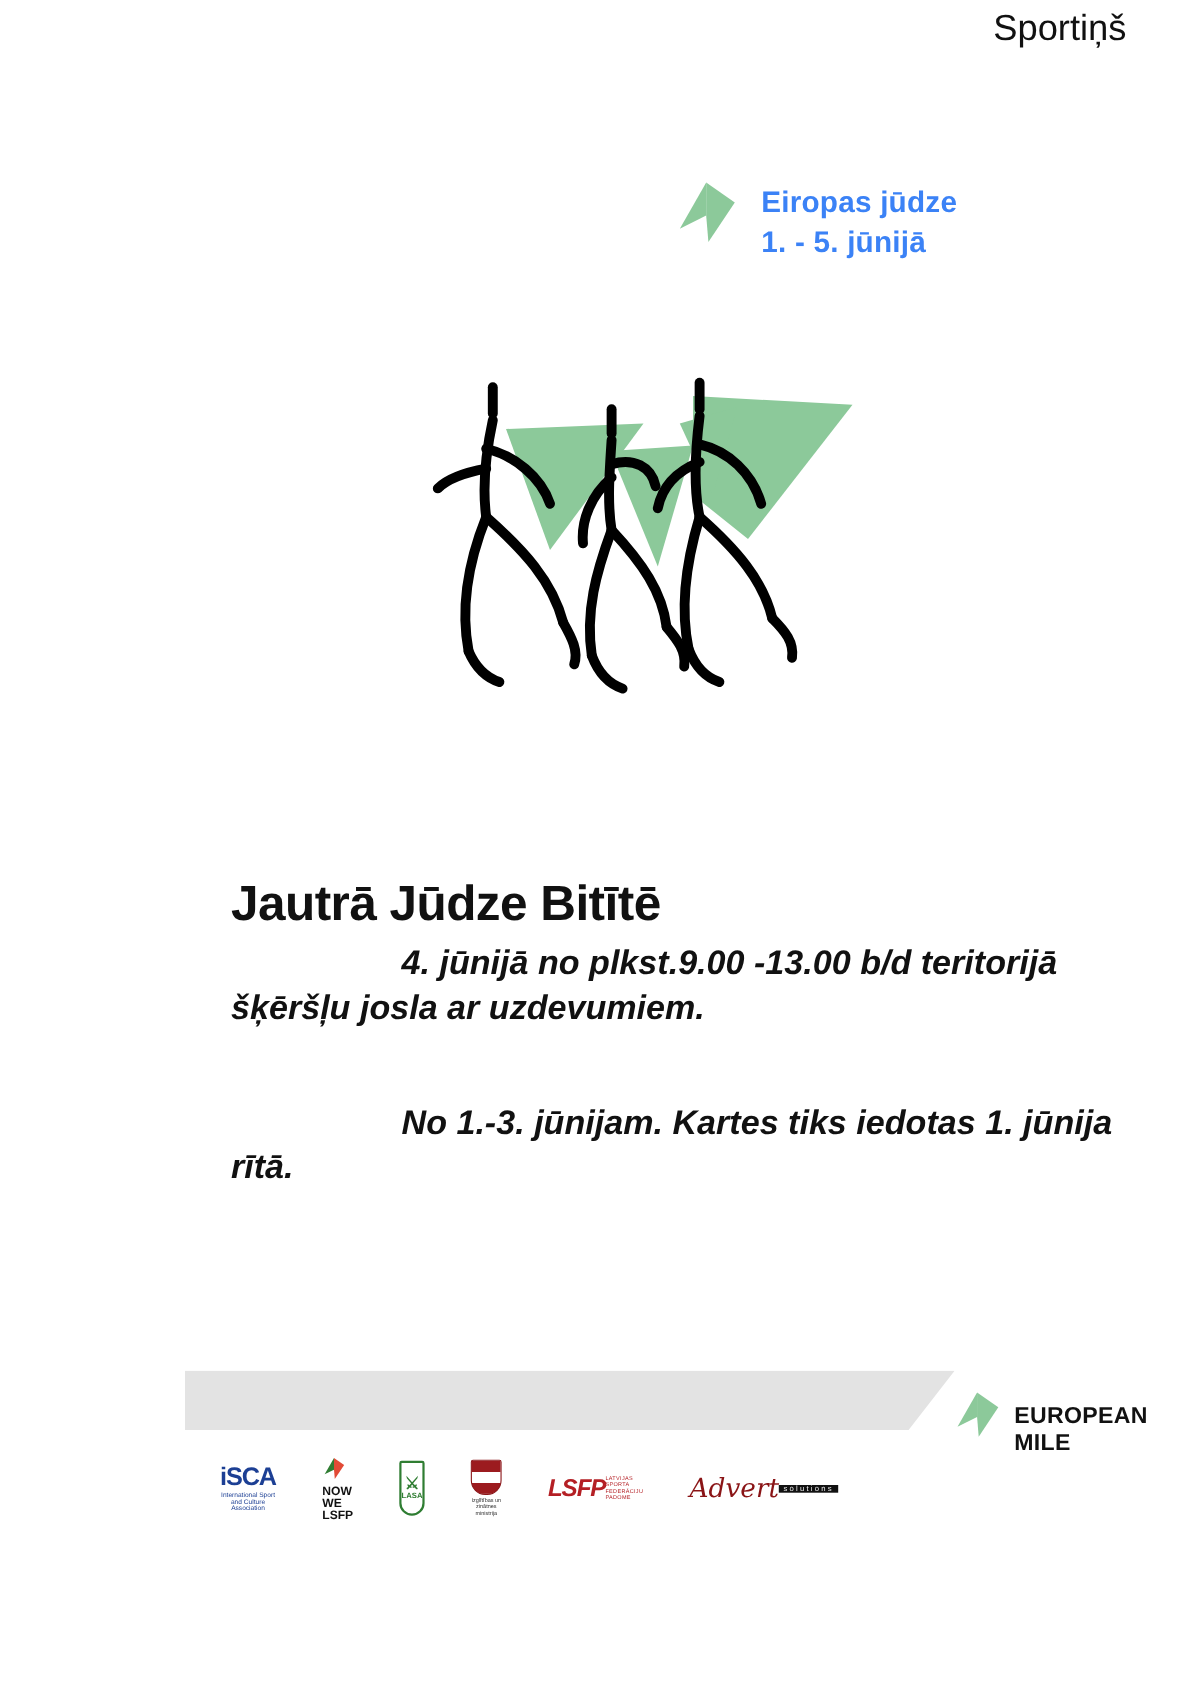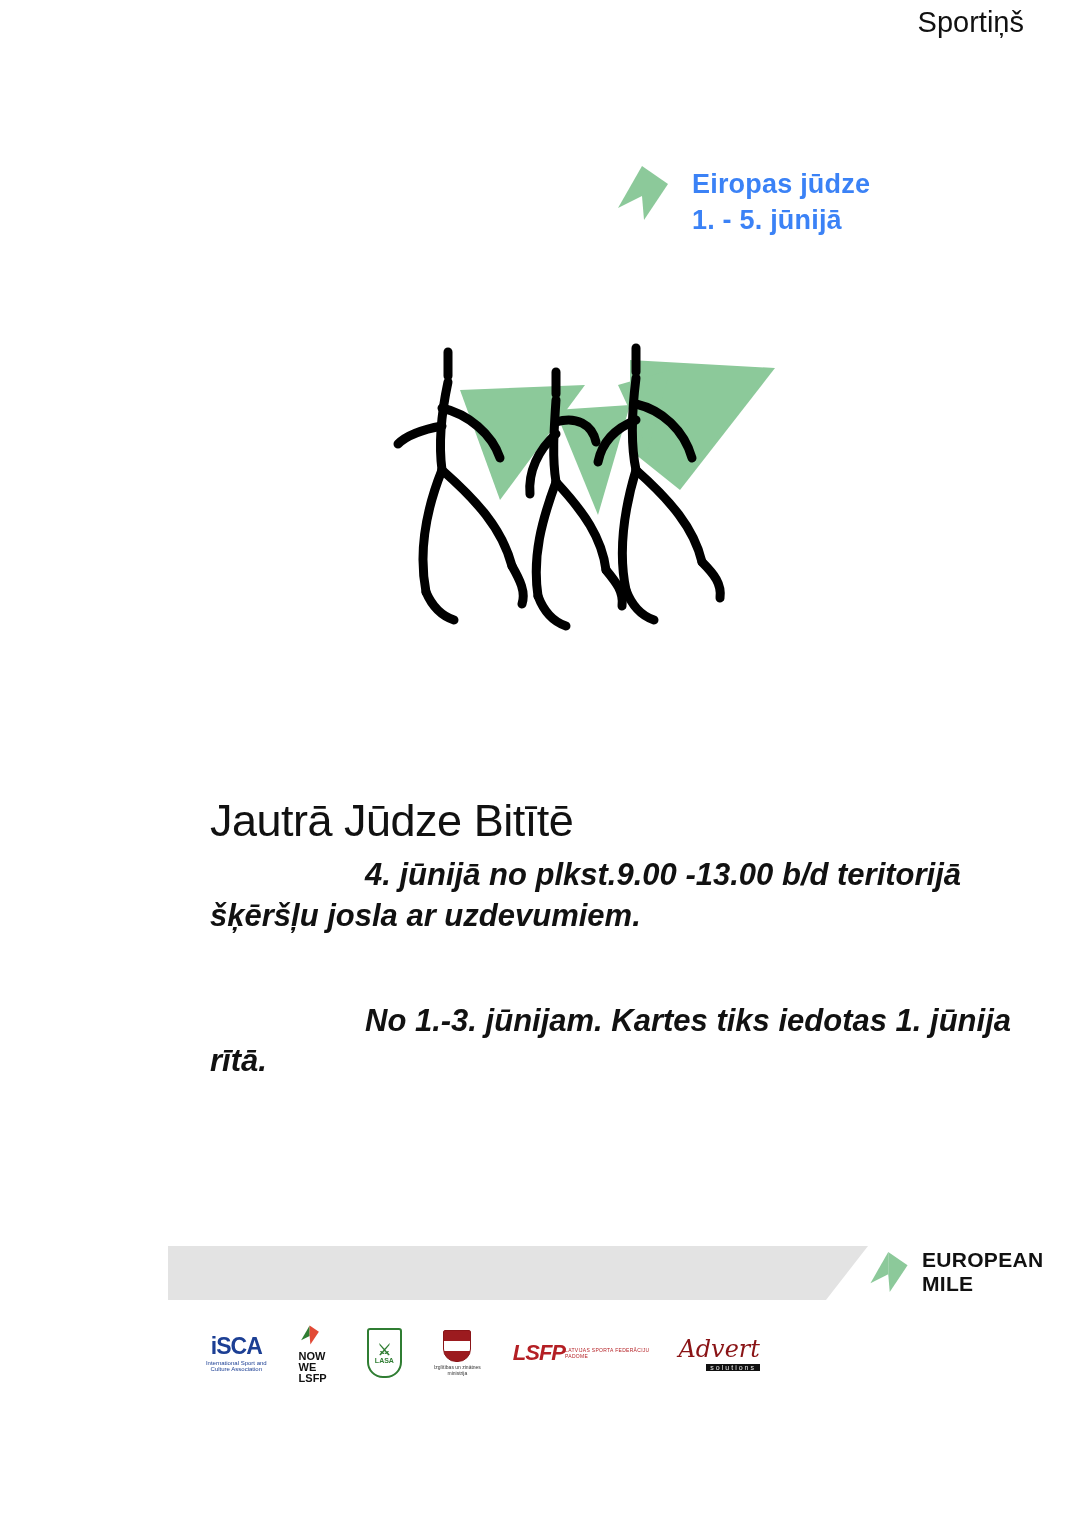--- a/index.html
+++ b/index.html
@@ -51,21 +51,21 @@
 
   
   .content {
     position: absolute;
     left: 210px;
     top: 795px;
     width: 820px;
   }
   .headline {
     font-size: 45px;
-    font-weight: normal;
+    font-weight: bold;
     letter-spacing: -0.5px;
     margin: 0 0 8px 0;
     line-height: 1.15;
     color: #111;
   }
   .para {
     font-size: 31px;
     font-style: italic;
     font-weight: bold;
     line-height: 1.32;
@@ -84,21 +84,21 @@
     top: 1246px;
     width: 700px;
     height: 54px;
     background: #e3e3e3;
     clip-path: polygon(0 0, 100% 0, 94% 100%, 0 100%);
   }
   .footer-bar-label {
     position: absolute;
     right: 62px;
     top: 6px;
-    font-size: 29px;
+    font-size: 33px;
     color: #111;
     font-family: "Liberation Sans", sans-serif;
   }
   .footer-mile {
     position: absolute;
     left: 866px;
     top: 1248px;
     display: flex;
     align-items: center;
     gap: 10px;
@@ -106,32 +106,33 @@
   .footer-mile .mile-mark-sm {
     width: 46px;
     height: 48px;
     position: relative;
   }
   .footer-mile-text {
     font-size: 21px;
     font-weight: bold;
     letter-spacing: 0.3px;
     color: #111;
+    margin-top: 28px;
   }
 
   
   .sponsors {
     position: absolute;
     left: 200px;
     top: 1322px;
     width: 560px;
     height: 62px;
     display: flex;
     align-items: center;
-    gap: 26px;
+    gap: 42px;
   }
   .sponsor {
     display: flex;
     flex-direction: column;
     align-items: center;
     justify-content: center;
     line-height: 1.05;
   }
   .sp-isca-main {
     font-size: 23px;
@@ -211,22 +212,22 @@
     color: #b41f24;
     letter-spacing: -1px;
   }
   .sp-lsfp .sub {
     font-size: 5px;
     color: #b41f24;
     letter-spacing: 0.3px;
   }
   .sp-advert {
     display: flex;
-    flex-direction: column;
-    align-items: flex-end;
+    flex-direction: row;
+    align-items: center;
   }
   .sp-advert .mark {
     font-size: 24px;
     font-family: "DejaVu Serif", serif;
     font-style: italic;
     color: #8a1416;
   }
   .sp-advert .sub {
     font-size: 7px;
     letter-spacing: 2px;

